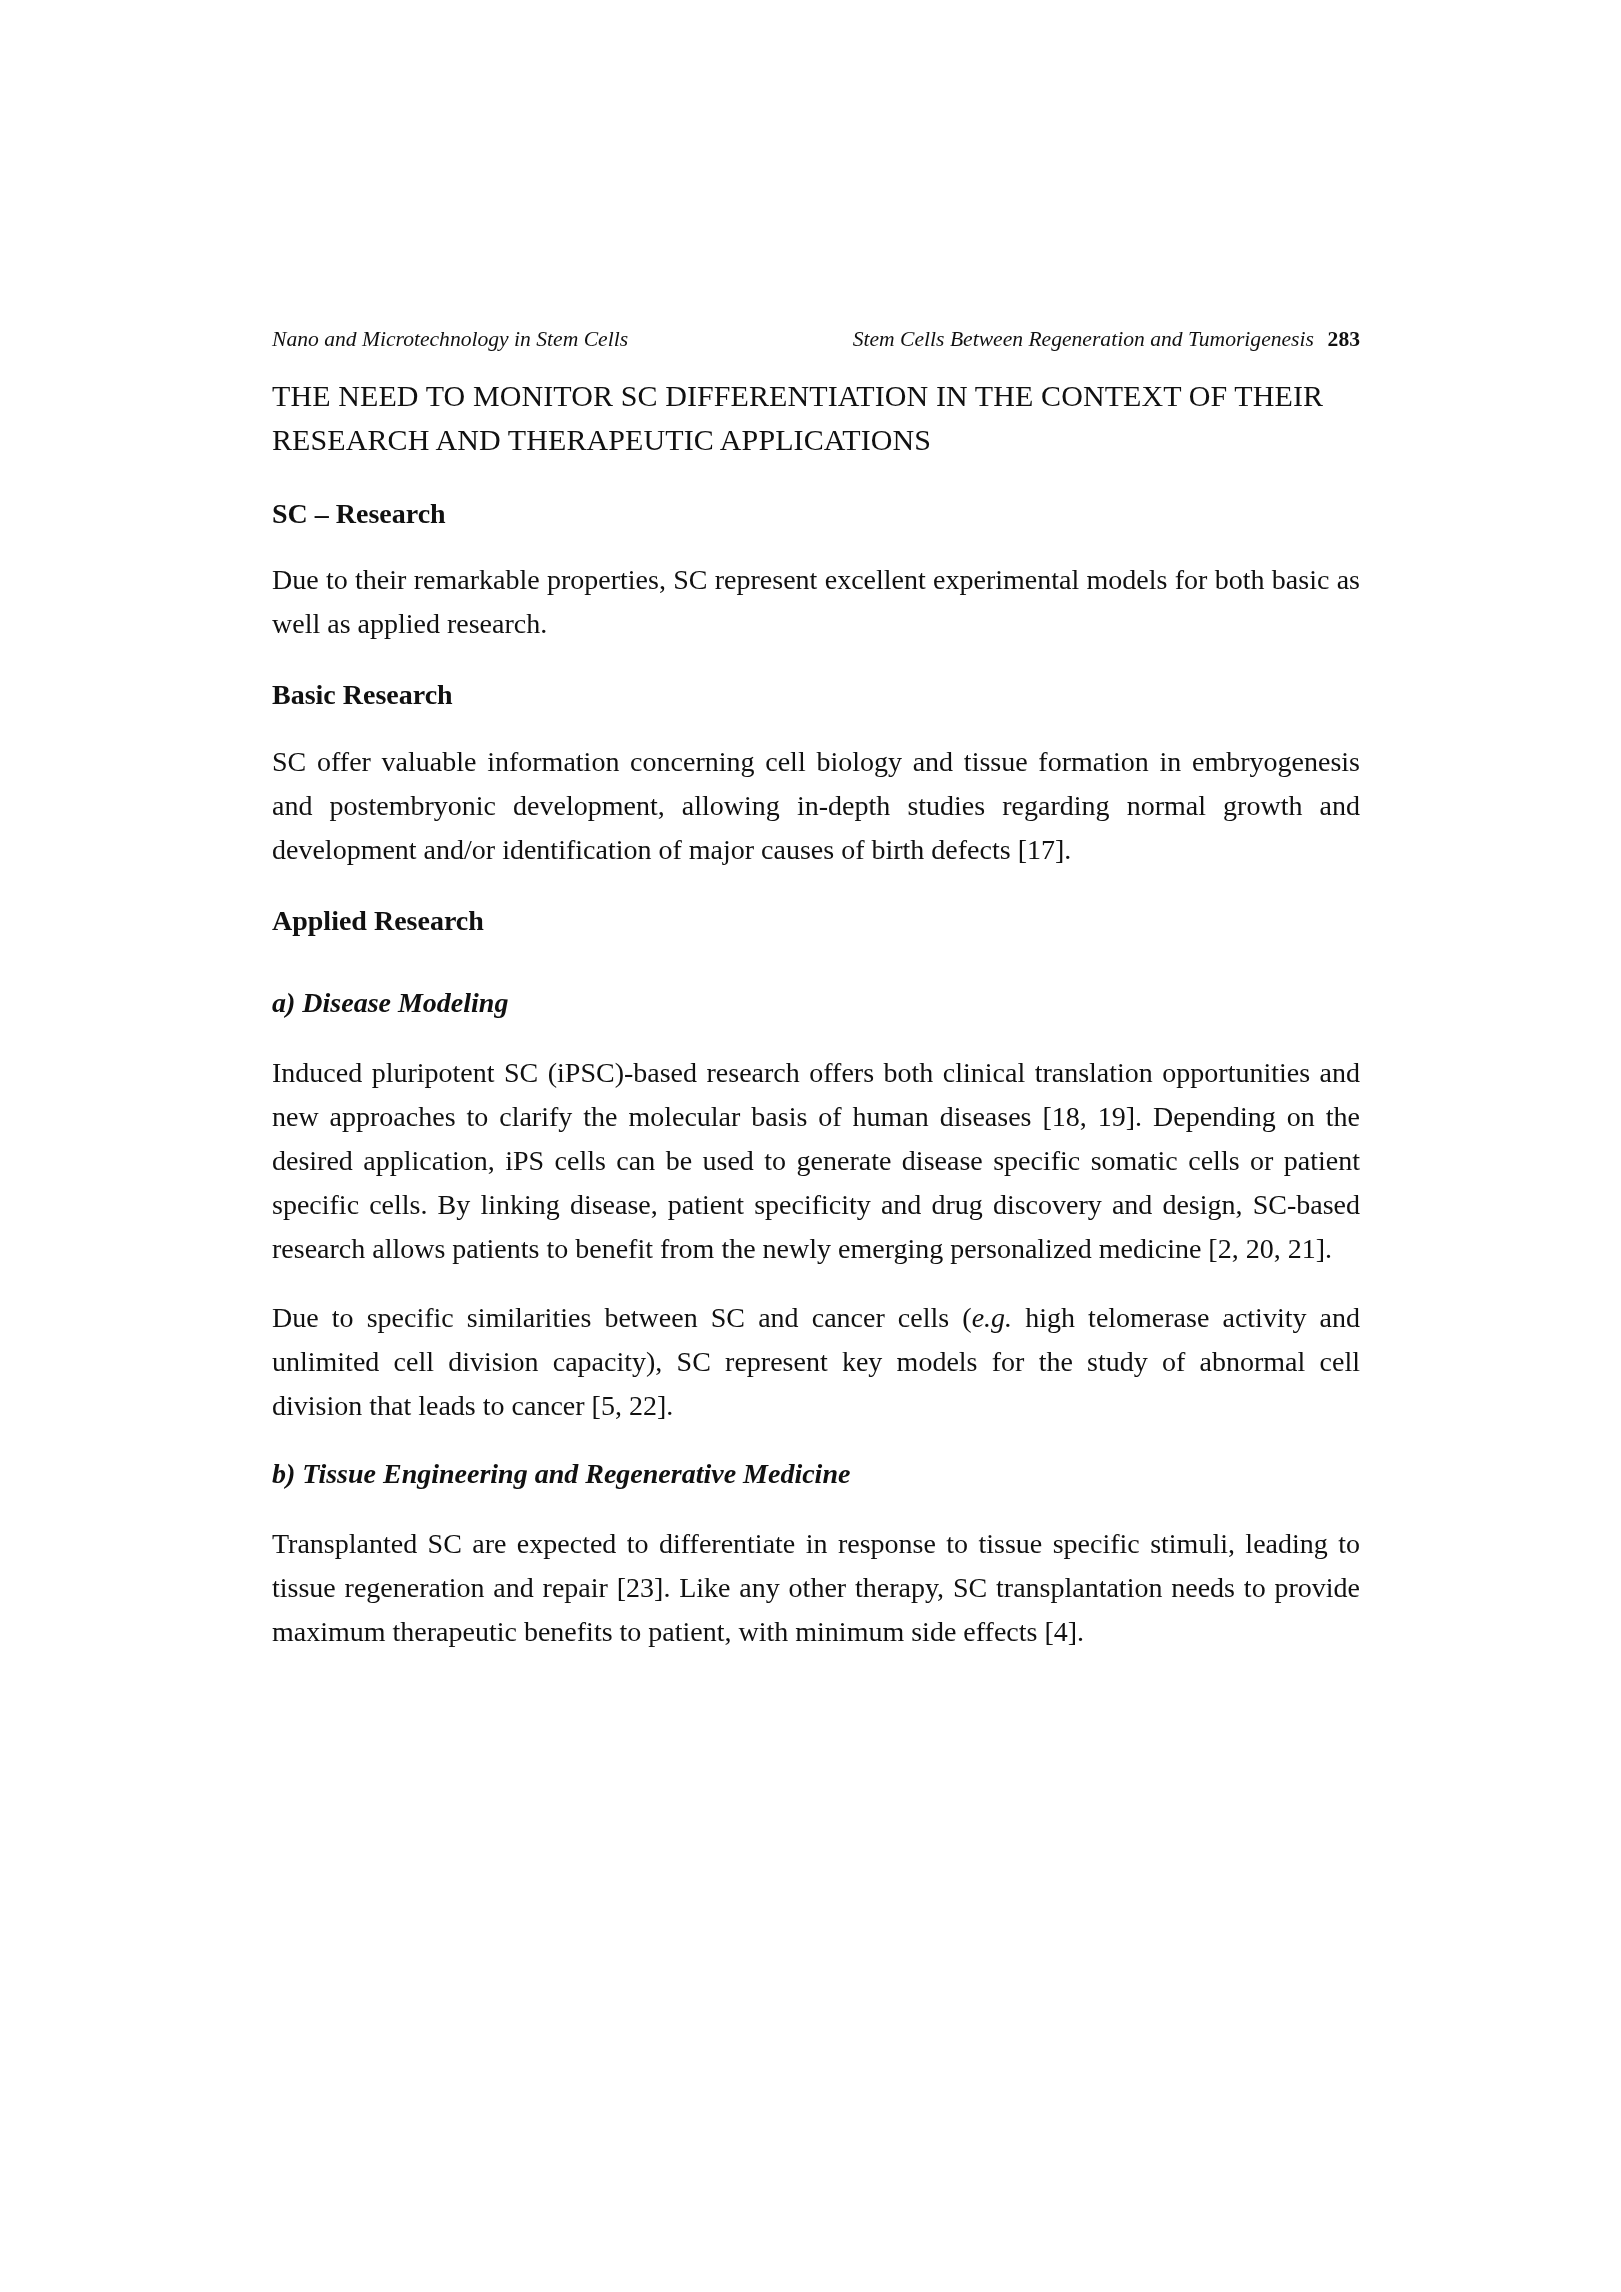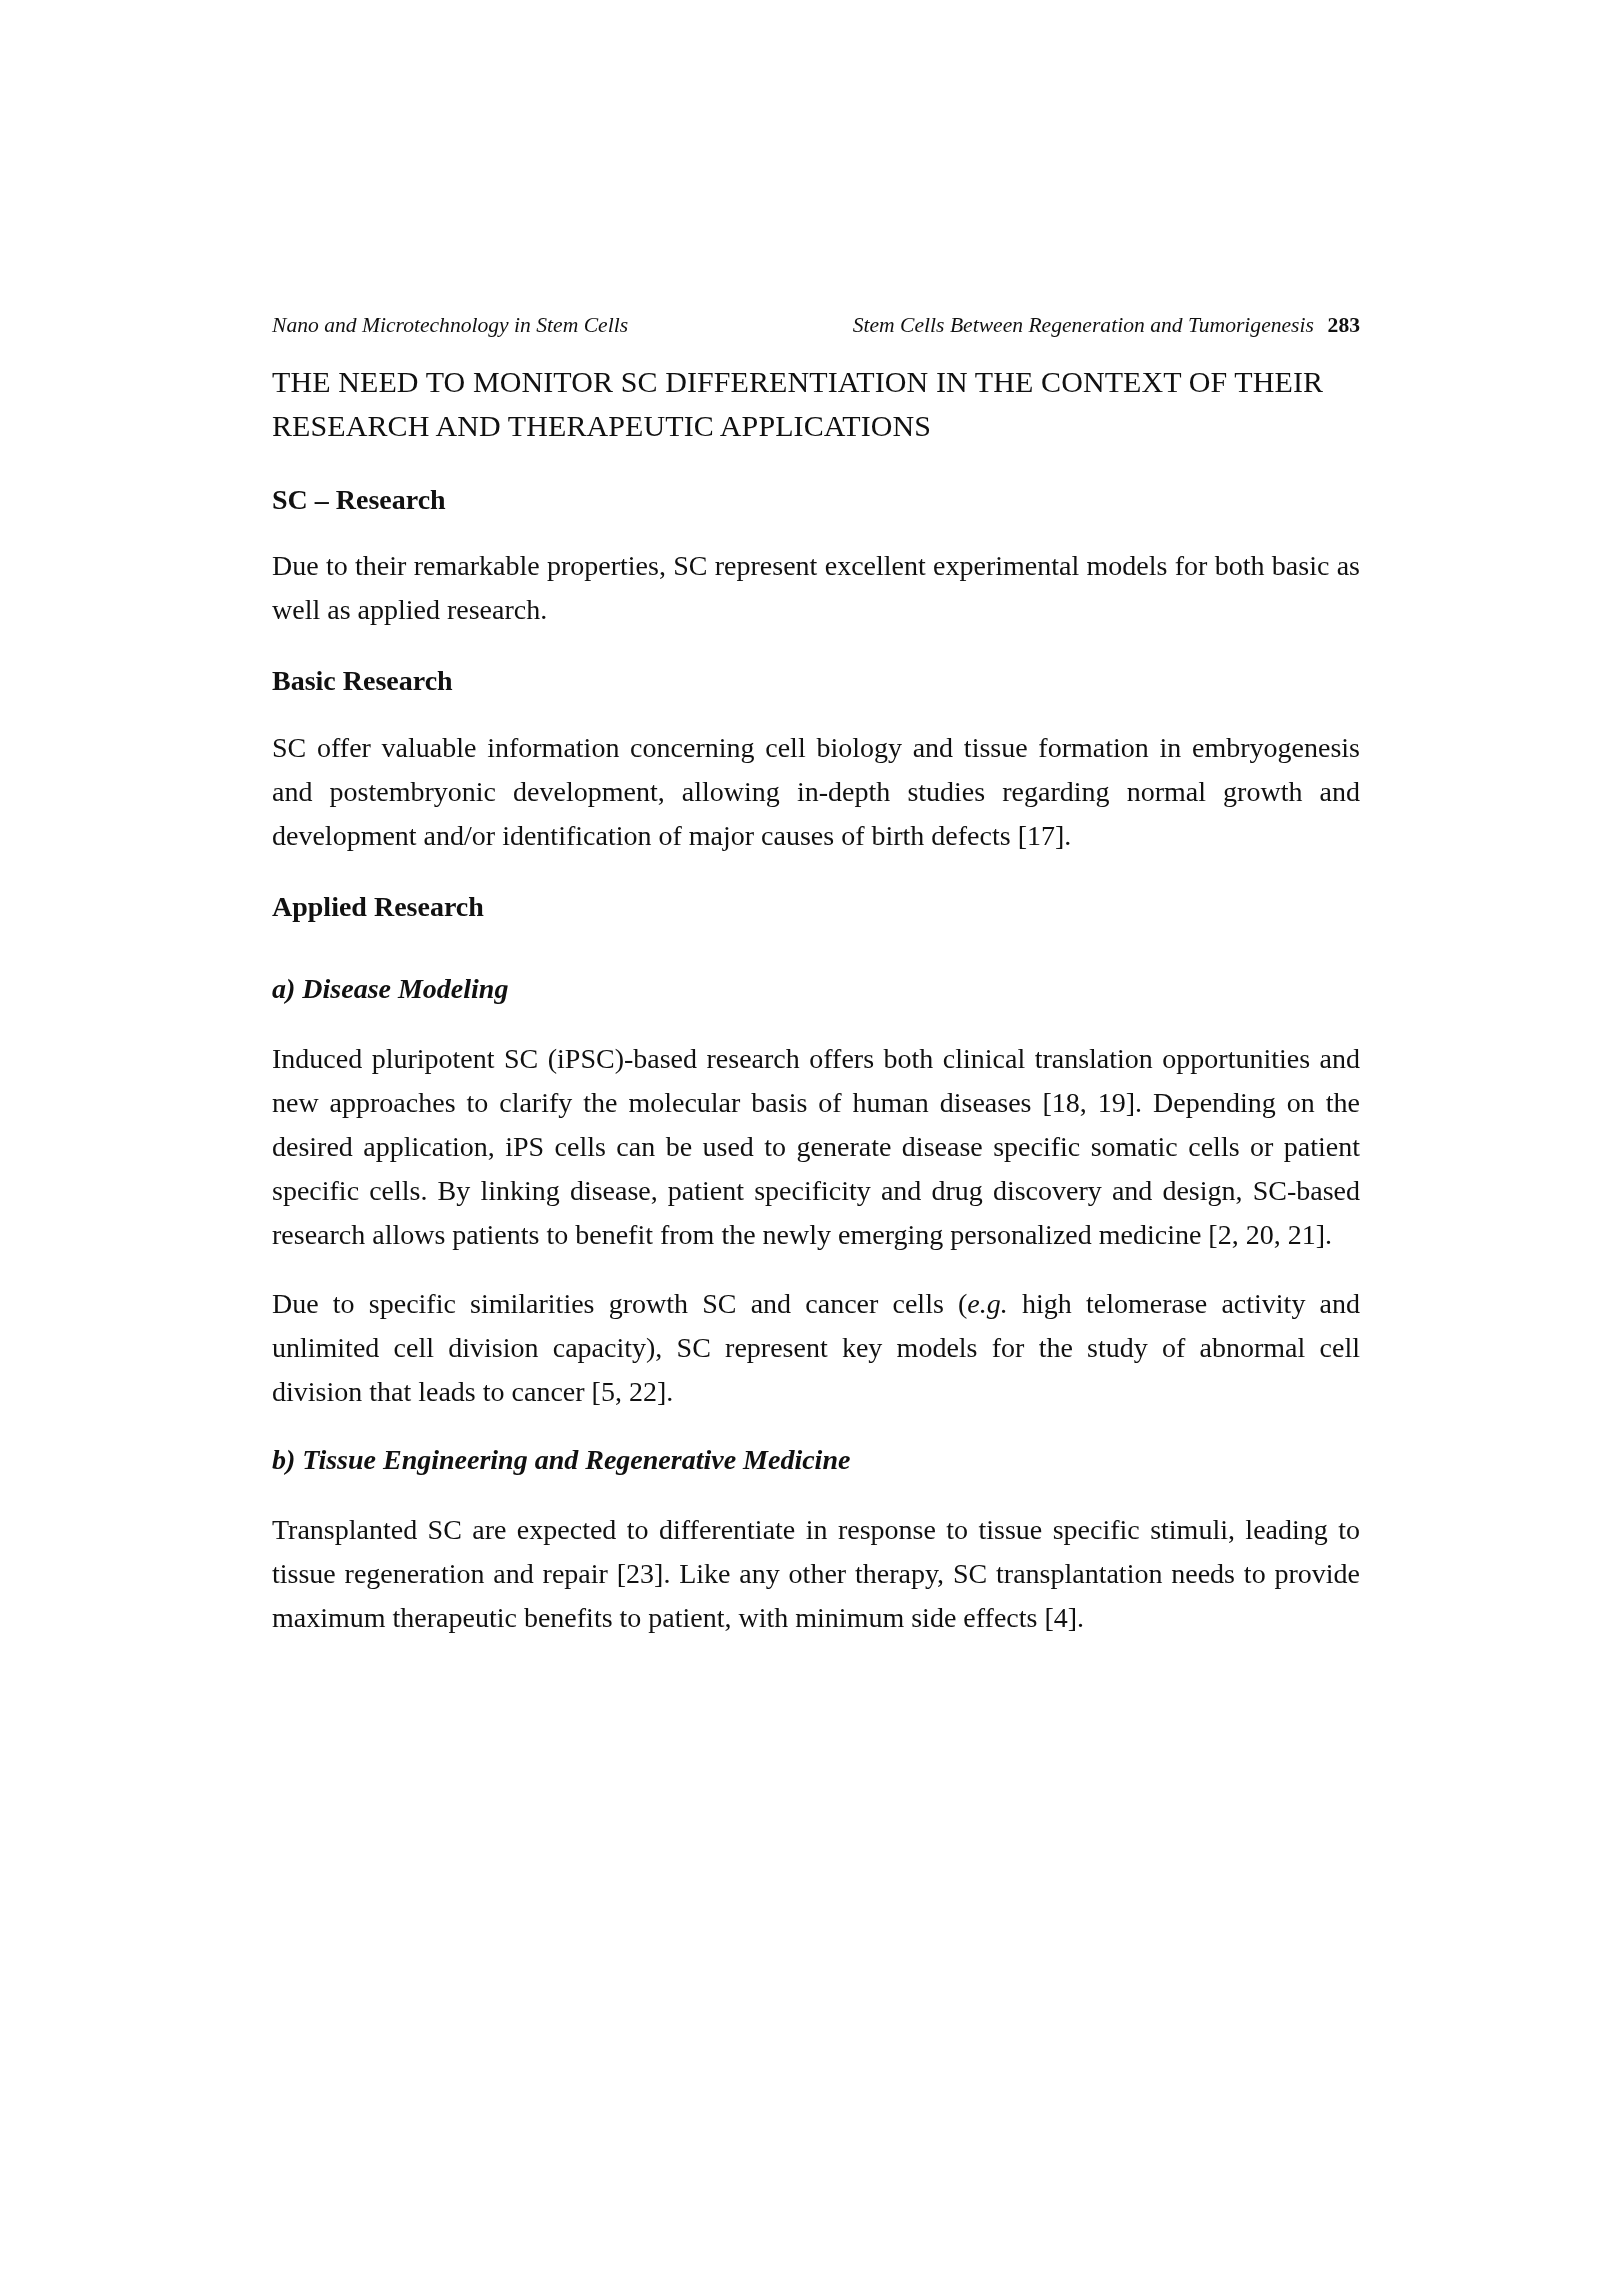--- a/index.html
+++ b/index.html
@@ -1,18 +1,18 @@
 <!DOCTYPE html>
 <html><head>
 <meta charset="utf-8">
 <style>
   html, body { margin: 0; padding: 0; background: #ffffff; }
   body { width: 1621px; height: 2293px; position: relative; overflow: hidden;
          font-family: "Liberation Serif", "DejaVu Serif", serif; color: #111; }
-  .page { position: absolute; left: 272px; top: 313px; width: 1088px; }
+  .page { position: absolute; left: 272px; top: 327px; width: 1088px; }
   .running-header { display: flex; justify-content: space-between; align-items: baseline;
          font-size: 21.6px; font-style: italic; height: 29px; }
   .running-header .right { display: flex; gap: 13.7px; align-items: baseline; margin-left: 20px; }
   .page-num { font-style: normal; font-weight: bold; }
   h1 { font-size: 30px; font-weight: normal; line-height: 44px; margin: 17.6px 0 0 0; letter-spacing: 0.1px; }
   h2 { font-size: 28px; font-weight: bold; margin: 0; line-height: 39px; }
   h3 { font-size: 28px; font-weight: bold; font-style: italic; margin: 0; line-height: 39px; }
   p { font-size: 28px; line-height: 44px; text-align: justify; margin: 0; }
   .gap-a { height: 32px; }
   .gap-b { height: 25.5px; }
@@ -42,20 +42,20 @@
   <div class="gap-b"></div>
   <p>SC offer valuable information concerning cell biology and tissue formation in embryogenesis and postembryonic development, allowing in-depth studies regarding normal growth and development and/or identification of major causes of birth defects [17].</p>
 
   <div class="gap-c"></div>
   <h2>Applied Research</h2>
   <div class="gap-c" style="height:43px"></div>
   <h3>a) Disease Modeling</h3>
   <div class="gap-b" style="height:29px"></div>
   <p>Induced pluripotent SC (iPSC)-based research offers both clinical translation opportunities and new approaches to clarify the molecular basis of human diseases [18, 19]. Depending on the desired application, iPS cells can be used to generate disease specific somatic cells or patient specific cells. By linking disease, patient specificity and drug discovery and design, SC-based research allows patients to benefit from the newly emerging personalized medicine [2, 20, 21].</p>
   <div class="gap-c" style="height:25.5px"></div>
-  <p><span>Due to specific similarities growth SC and cancer cells (</span><i>e.g.</i><span> high telomerase activity and unlimited cell division capacity), SC represent key models for the study of abnormal cell division that leads to cancer [5, 22].</span></p>
+  <p><span>Due to specific similarities between SC and cancer cells (</span><i>e.g.</i><span> high telomerase activity and unlimited cell division capacity), SC represent key models for the study of abnormal cell division that leads to cancer [5, 22].</span></p>
 
   <div class="gap-c" style="height:25.5px"></div>
   <h3>b) Tissue Engineering and Regenerative Medicine</h3>
   <div class="gap-b" style="height:29px"></div>
   <p>Transplanted SC are expected to differentiate in response to tissue specific stimuli, leading to tissue regeneration and repair [23]. Like any other therapy, SC transplantation needs to provide maximum therapeutic benefits to patient, with minimum side effects [4].</p>
 </div>
 
 
 </body></html>

